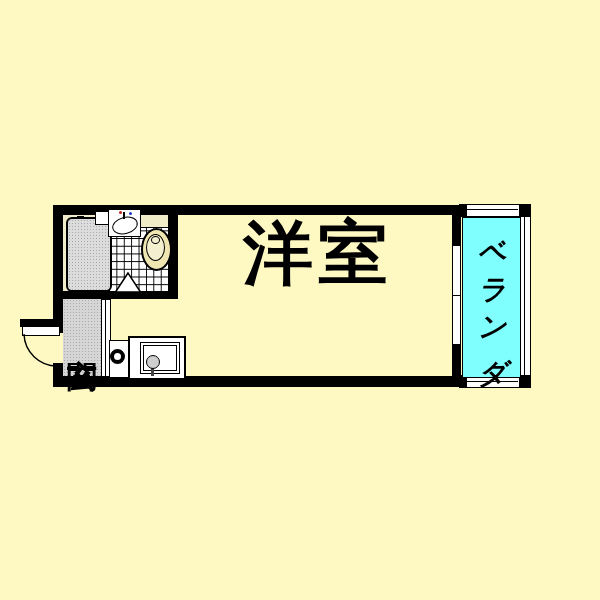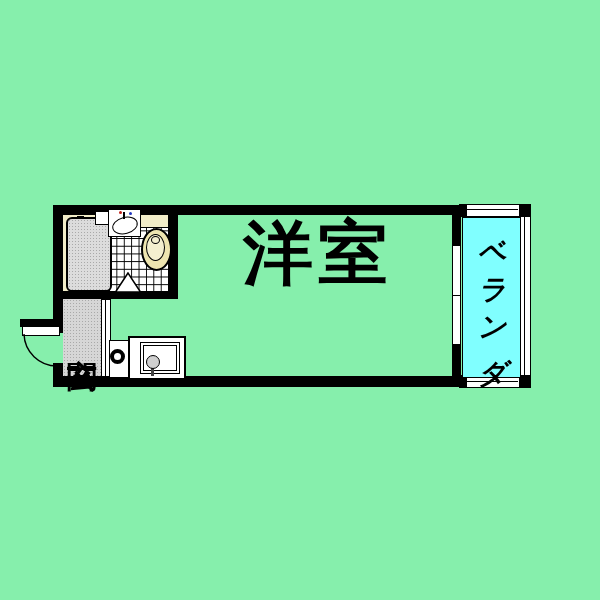--- a/index.html
+++ b/index.html
@@ -1,16 +1,16 @@
 <!DOCTYPE html>
 <html><head>
 <meta charset="utf-8">
 <style>
   html,body{margin:0;padding:0;background:#fff;}
-  .canvas{position:relative;width:600px;height:600px;background:#86efac;overflow:hidden;
+  .canvas{position:relative;width:600px;height:600px;background:#fef9c3;overflow:hidden;
           font-family:"DejaVu Serif", serif;}
   .abs{position:absolute;}
   .wall{position:absolute;background:#000;}
   .stipple{background-color:#DCDCDC;
            background-image:radial-gradient(#a9a9a9 0.6px, transparent 0.8px);
            background-size:3px 3px;}
   .tiles{position:absolute;background-color:#fff;
          background-image:linear-gradient(#000 1px, transparent 1px),
                           linear-gradient(90deg,#000 1px, transparent 1px);
          background-size:7.4px 7.7px;}

